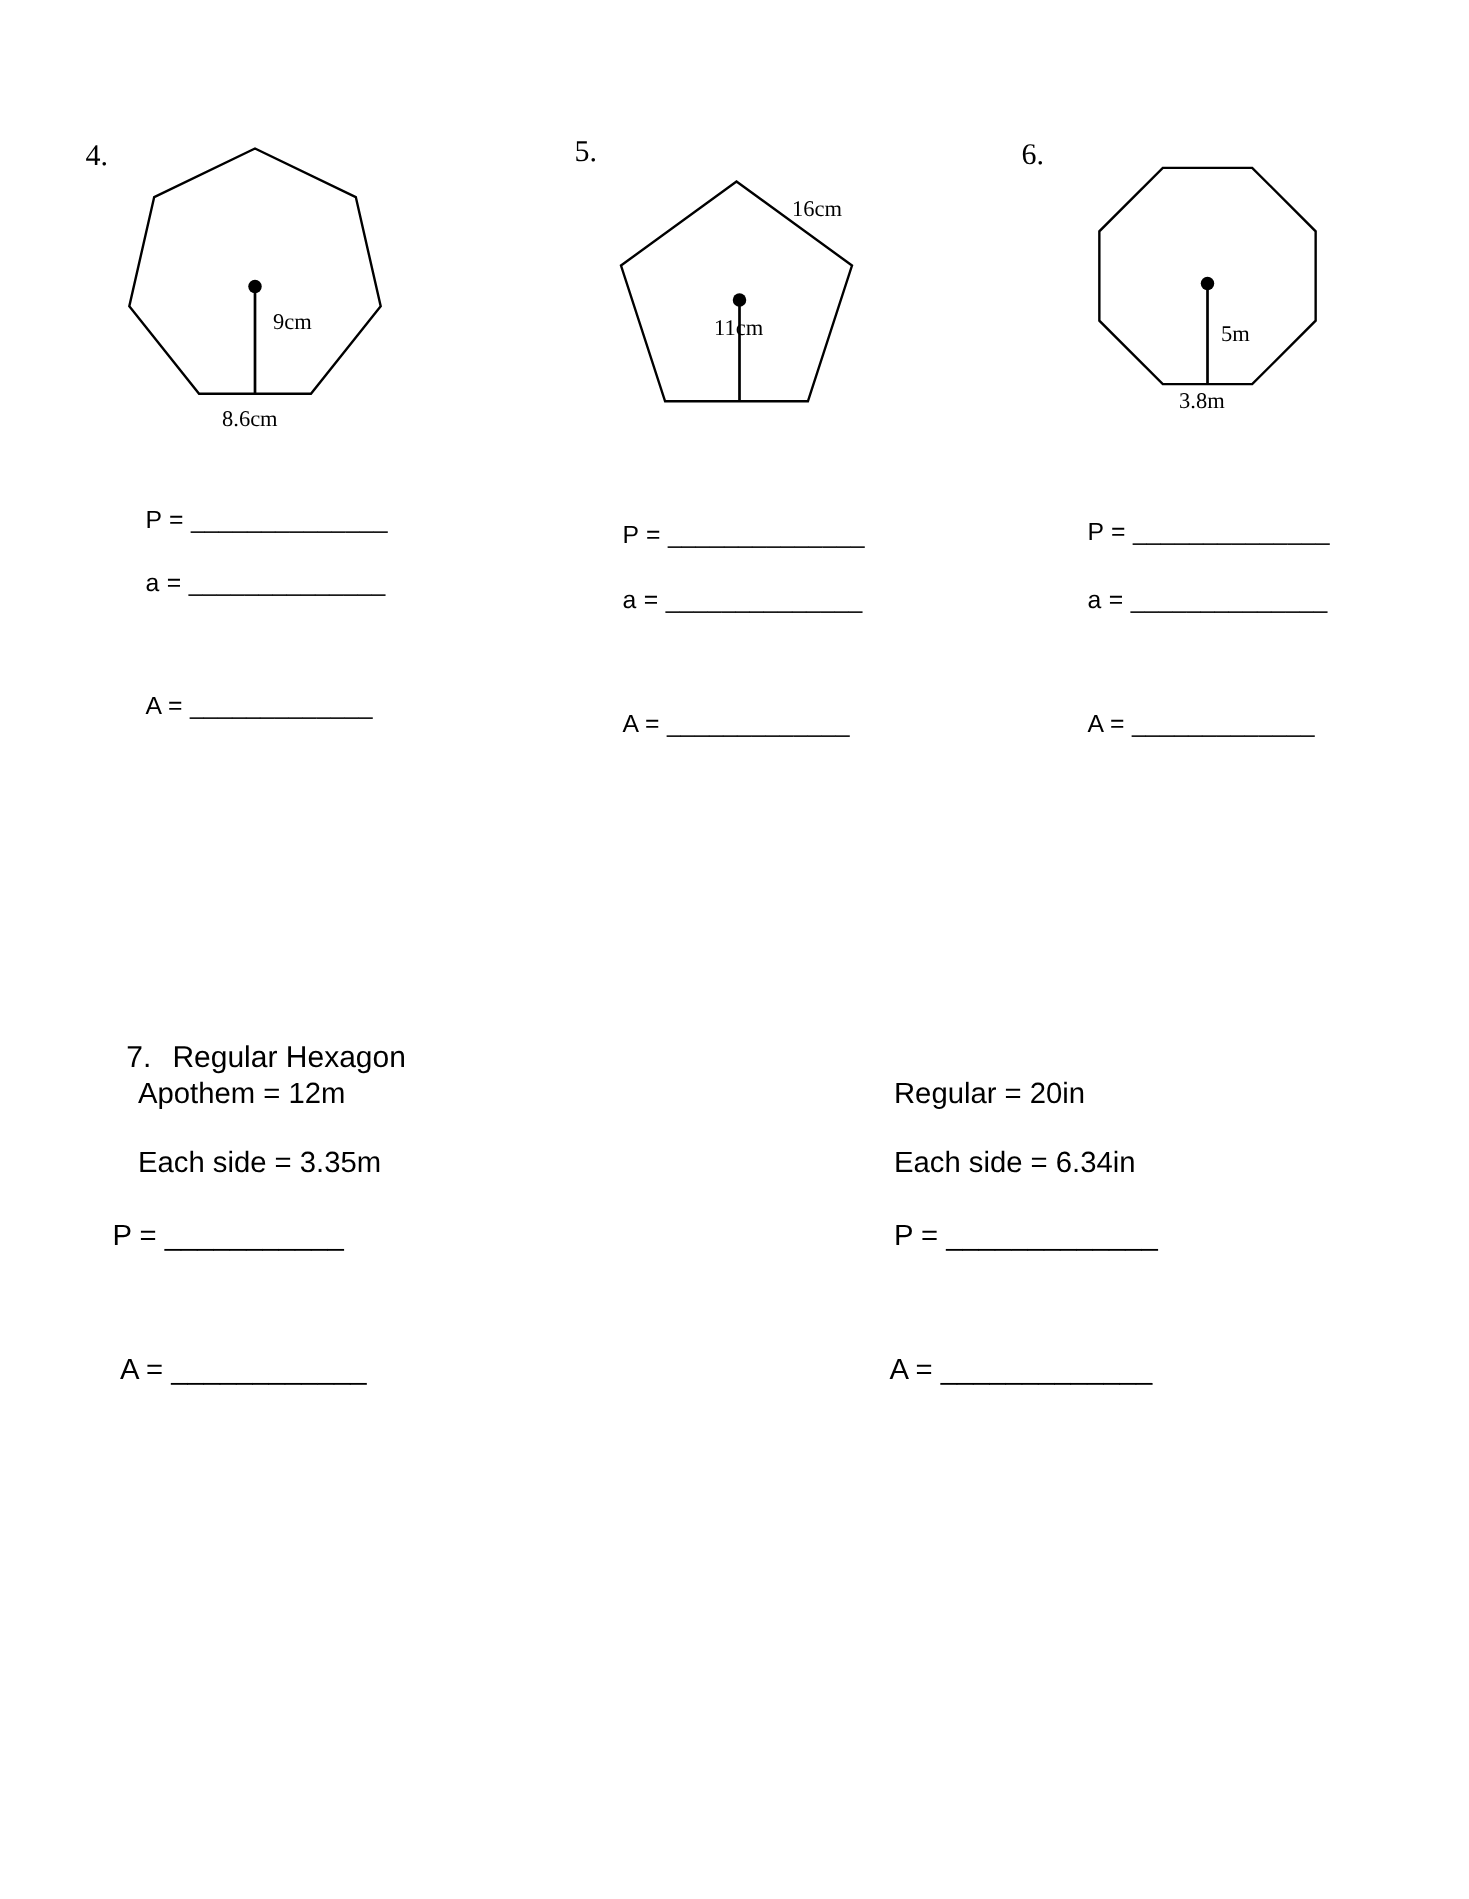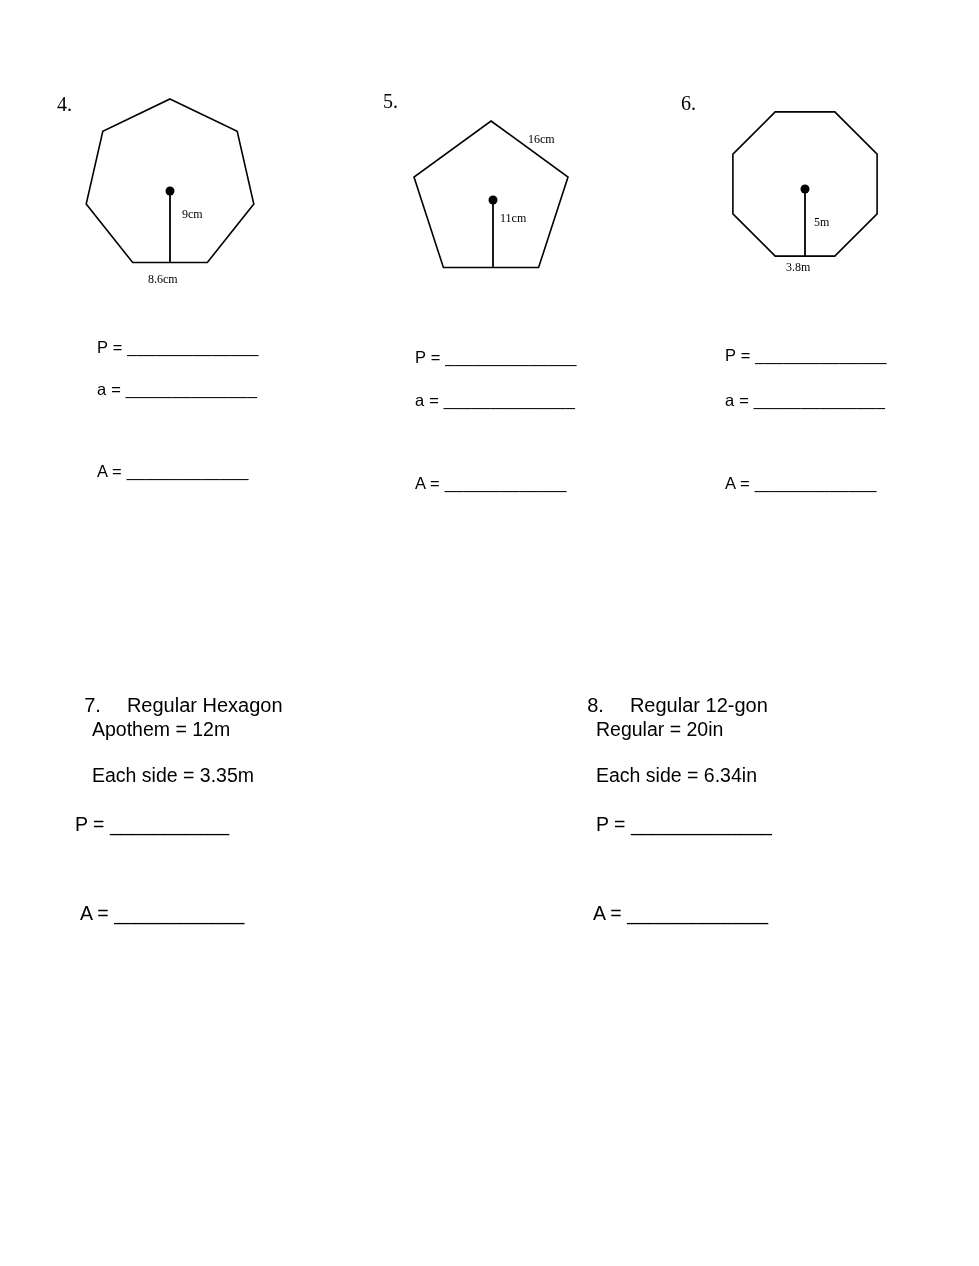--- a/index.html
+++ b/index.html
@@ -7,25 +7,25 @@
   body {
     width: 979px; height: 1266px;
     position: relative;
     font-family: "Liberation Sans", sans-serif;
     color: #000;
     overflow: hidden;
   }
   .page { position: absolute; inset: 0; background: #fff; }
   .abs { position: absolute; white-space: pre; }
   .fig-number { font-family: "Liberation Serif", serif; font-size: 20px; }
-  .serif-label { font-family: "Liberation Serif", serif; font-size: 12px; }
+  .serif-label { font-family: "Liberation Serif", serif; font-size: 15px; }
   .answer-line { font-size: 16.5px; letter-spacing: 0.2px; }
   .wp-numline { font-size: 20px; }
   .wp-numline .num { display: inline-block; }
-  .wp-numline .title { display: inline-block; margin-left: 26px; }
+  .wp-numline .title { display: inline-block; margin-left: 14px; }
   .wp-line { font-size: 19.5px; text-align: right; }
   svg.fig { position: absolute; }
   svg.fig polygon { fill: none; stroke: #000; stroke-width: 1.6; }
   svg.fig line { stroke: #000; stroke-width: 1.8; }
   svg.fig circle { fill: #000; stroke: none; }
 </style>
 </head>
 <body>
 
 <div class="page">
@@ -47,21 +47,21 @@
 
   <div class="abs fig-number" style="left:383px; top:90px">5.</div>
 
   <svg class="fig" style="left:400px; top:112px" width="190" height="165">
     <polygon points="91,9 168,65 138.6,155.5 43.4,155.5 14,65"></polygon>
     <line x1="93" y1="88" x2="93" y2="155.5"></line>
     <circle cx="93" cy="88" r="4.5"></circle>
   </svg>
 
   <div class="abs serif-label" style="left:528px; top:132px">16cm</div>
-  <div class="abs serif-label" style="left:500px; top:211px">11cm</div>
+  <div class="abs serif-label" style="left:476px; top:211px">11cm</div>
 
   <div class="abs answer-line" style="left:415px; top:348px">P = ______________</div>
   <div class="abs answer-line" style="left:415px; top:391px">a = ______________</div>
   <div class="abs answer-line" style="left:415px; top:474px">A = _____________</div>
 
   <div class="abs fig-number" style="left:681px; top:92px">6.</div>
 
   <svg class="fig" style="left:718px; top:103px" width="175" height="165">
     <polygon points="57.2,8.9 116.8,8.9 159.1,51.2 159.1,110.8 116.8,153.1 57.2,153.1 14.9,110.8 14.9,51.2"></polygon>
     <line x1="87" y1="86" x2="87" y2="153.1"></line>
@@ -76,21 +76,18 @@
   <div class="abs answer-line" style="left:725px; top:474px">A = _____________</div>
 
   <div class="abs wp-numline" style="left:62px; top:671px">
     <span class="num">7.</span><span class="title">Regular Hexagon</span>
   </div>
   <div class="abs wp-line" style="left:92px; top:718px">Apothem = 12m</div>
   <div class="abs wp-line" style="left:92px; top:764px">Each side = 3.35m</div>
   <div class="abs wp-line" style="left:75px; top:813px">P = ___________</div>
   <div class="abs wp-line" style="left:80px; top:902px">A = ____________</div>
 
-  <div class="abs wp-numline" style="left:565px; top:671px">
-    <span class="num">8.</span><span class="title">Regular 12-gon</span>
-  </div>
   <div class="abs wp-line" style="left:596px; top:718px">Regular = 20in</div>
   <div class="abs wp-line" style="left:596px; top:764px">Each side = 6.34in</div>
   <div class="abs wp-line" style="left:596px; top:813px">P = _____________</div>
   <div class="abs wp-line" style="left:593px; top:902px">A = _____________</div>
 
 </div>
 
 </body></html>

